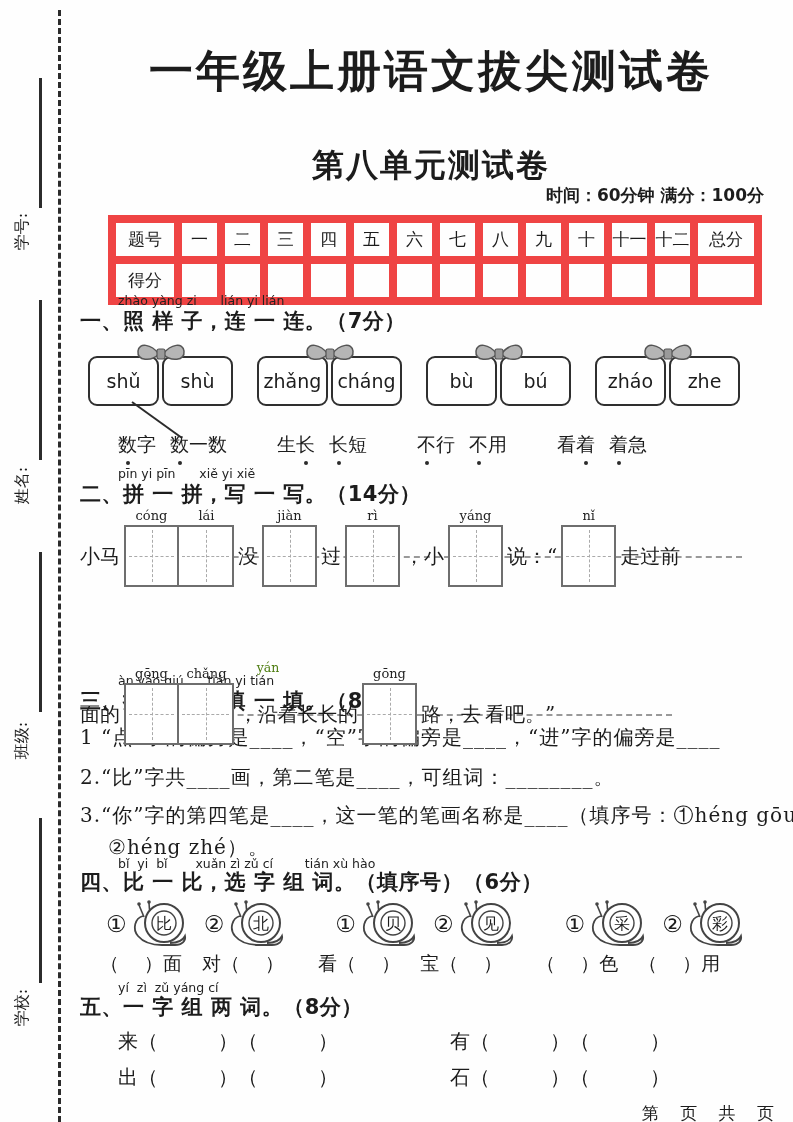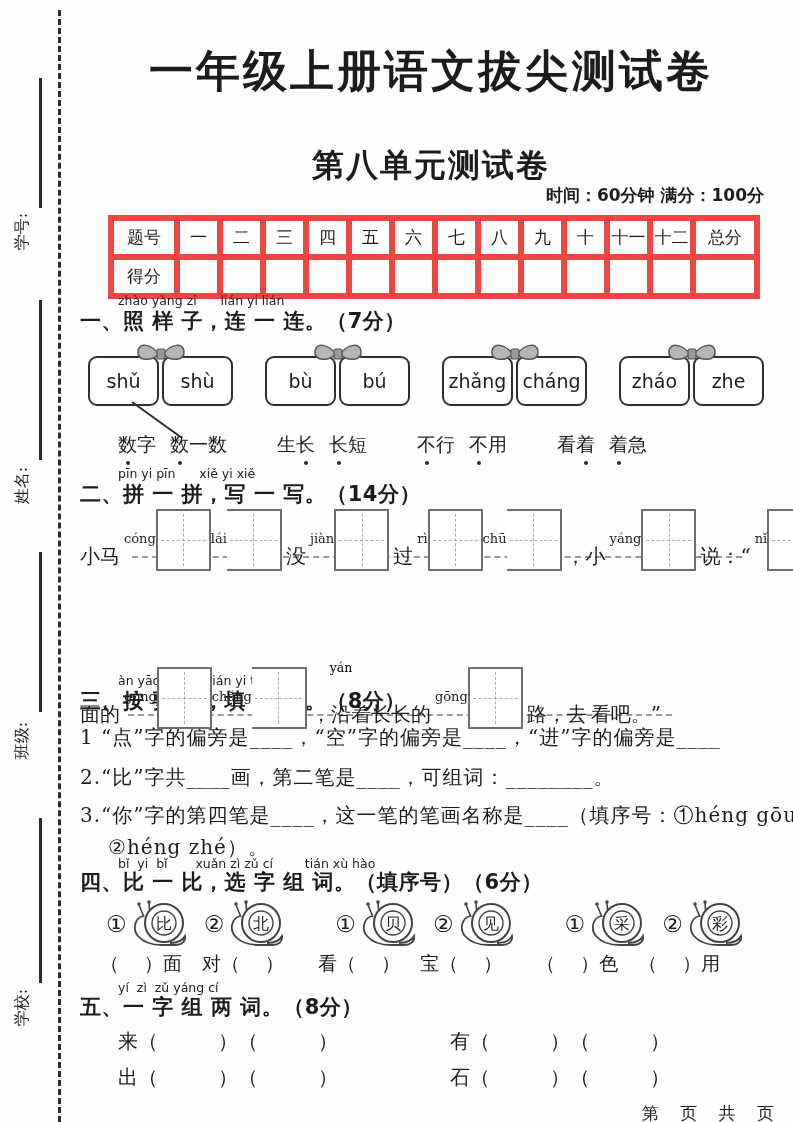--- a/index.html
+++ b/index.html
@@ -18,56 +18,56 @@
   .sl1{top:221px;} .sl2{top:475px;} .sl3{top:730px;} .sl4{top:997px;}
 
   .content {position:absolute; left:80px; top:12px; width:702px;}
   .abs {position:absolute; left:0; right:0;}
 
   .title {top:30px; text-align:center; font-size:44px; font-weight:bold; letter-spacing:3px;}
   .subtitle {top:100px; text-align:center; font-size:32px; font-weight:bold; letter-spacing:2px;margin-top:32px;}
   .meta {top:172px; text-align:right; font-size:17px; font-weight:bold; padding-right:18px;}
 
   table.score {position:absolute; top:203px; left:28px; border-collapse:collapse; table-layout:fixed;}
-  table.score td {border:6px solid #ef4444; height:33px; text-align:center; font-size:17px; font-weight:500; padding:0;}
+  table.score td {border:8px solid #ef4444; height:33px; text-align:center; font-size:17px; font-weight:500; padding:0;}
 
   .sec-pinyin {font-size:12.5px; color:#222; white-space:pre; line-height:1; left:38px; right:auto;}
   .sec-head {font-size:21px; font-weight:600; letter-spacing:.5px;}
   .kai {font-family:"DejaVu Serif",serif;}
 
   
-  .cards-row {top:330px; display:flex; gap:32px; padding-left:8px;text-align:right;}
+  .cards-row {top:330px; display:flex; gap:24px; padding-left:8px;text-align:right;}
   .pair {position:relative; display:flex; gap:3px; padding-top:14px;}
   .card {width:67px; height:46px; border:2.5px solid #2f2f2f; border-radius:9px; background:#fff;
          display:flex; align-items:center; justify-content:center; font-size:19px;}
   .bow {position:absolute; top:-2px; left:50%; transform:translateX(-50%);}
   .connect-svg {position:absolute; left:40px; top:388px; width:72px; height:42px;}
 
   .words-row {top:420px; display:flex; padding-left:38px; font-size:19px;}
   .wgroup {display:flex; gap:14px; margin-right:50px;}
   .word {white-space:nowrap;}
   .du {position:relative; display:inline-block;}
   .du::after {content:""; position:absolute; left:50%; transform:translateX(-50%); bottom:-7px;
               width:4px; height:4px; border-radius:50%; background:#2b2b2b;}
 
   
   .wline {display:flex; gap:4px; align-items:flex-start; position:relative;}
   .wl1 {top:497px;} .wl2 {top:577px;}
   .dashline {position:absolute; top:47px; height:0; border-top:2px dashed #999; z-index:0;}
-  .bcol {position:relative; z-index:1; display:flex; flex-direction:row; align-items:center;}
+  .bcol {position:relative; z-index:1; display:flex; flex-direction:column; align-items:center;}
   .bpin {font-size:13px; height:16px; line-height:14px; color:#222;}
   .tbox {width:55px; height:62px; border:2px solid #6e6e6e; background:#fff; position:relative; box-sizing:border-box;}
   .bcol + .bcol .tbox {border-left:none;}
   .bgroup {display:flex; z-index:1; position:relative;}
   .ltext {position:relative; z-index:1; margin-top:16px; line-height:62px; font-size:20px; white-space:nowrap;}
   .tbox::before {content:""; position:absolute; left:50%; top:3px; bottom:3px; border-left:1.5px dashed #aaa;}
   .tbox::after  {content:""; position:absolute; top:50%; left:3px; right:3px; border-top:1.5px dashed #aaa;}
   .rubyc {position:relative;}
   .rubyc .rpin {position:absolute; top:-40px; left:50%; transform:translateX(-50%);
-                font-size:12.5px; line-height:1; color:#000000;}
+                font-size:12.5px; line-height:1; color:#4d7c0f;}
 
   .item {font-size:20px; letter-spacing:1px; white-space:nowrap;}
 
   
   .snail-row {top:886px; display:flex; padding-left:26px;}
   .sgroup {display:flex; gap:16px; margin-right:50px;}
   .snail-unit {display:flex; align-items:center; gap:3px;}
   .circ-num {font-size:23px;}
   .answers-row {top:939px; display:flex; padding-left:20px; font-size:19px;}
   .agroup {display:flex; gap:20px; margin-right:34px;}
@@ -166,31 +166,31 @@
         </svg>
         <div class="card">shǔ</div>
         <div class="card">shù</div>
       </div>
       <div class="pair">
         <svg class="bow" width="52" height="28" viewBox="0 0 52 28">
           <path d="M24,14 C16,4 4,2 3,11 C2,21 16,22 24,14 Z" fill="#b5b5b5" stroke="#555" stroke-width="1.5"></path>
           <path d="M28,14 C36,4 48,2 49,11 C50,21 36,22 28,14 Z" fill="#b5b5b5" stroke="#555" stroke-width="1.5"></path>
           <rect x="22" y="9" width="8" height="10" rx="2" fill="#9a9a9a" stroke="#555" stroke-width="1.2"></rect>
         </svg>
-        <div class="card">bù</div>
-        <div class="card">bú</div>
+        <div class="card">zhǎng</div>
+        <div class="card">cháng</div>
       </div>
       <div class="pair">
         <svg class="bow" width="52" height="28" viewBox="0 0 52 28">
           <path d="M24,14 C16,4 4,2 3,11 C2,21 16,22 24,14 Z" fill="#b5b5b5" stroke="#555" stroke-width="1.5"></path>
           <path d="M28,14 C36,4 48,2 49,11 C50,21 36,22 28,14 Z" fill="#b5b5b5" stroke="#555" stroke-width="1.5"></path>
           <rect x="22" y="9" width="8" height="10" rx="2" fill="#9a9a9a" stroke="#555" stroke-width="1.2"></rect>
         </svg>
-        <div class="card">zhǎng</div>
-        <div class="card">cháng</div>
+        <div class="card">bù</div>
+        <div class="card">bú</div>
       </div>
       <div class="pair">
         <svg class="bow" width="52" height="28" viewBox="0 0 52 28">
           <path d="M24,14 C16,4 4,2 3,11 C2,21 16,22 24,14 Z" fill="#b5b5b5" stroke="#555" stroke-width="1.5"></path>
           <path d="M28,14 C36,4 48,2 49,11 C50,21 36,22 28,14 Z" fill="#b5b5b5" stroke="#555" stroke-width="1.5"></path>
           <rect x="22" y="9" width="8" height="10" rx="2" fill="#9a9a9a" stroke="#555" stroke-width="1.2"></rect>
         </svg>
         <div class="card">zháo</div>
         <div class="card">zhe</div>
       </div>
@@ -241,24 +241,20 @@
             <span class="bpin">jiàn</span>
             <div class="tbox"></div>
           </div>
       </div>
       <span class="ltext">过</span>
       <div class="bgroup">
         <div class="bcol">
             <span class="bpin">rì</span>
             <div class="tbox"></div>
           </div>
-        <div class="bcol">
-            <span class="bpin">chū</span>
-            <div class="tbox"></div>
-          </div>
       </div>
       <span class="ltext">，小</span>
       <div class="bgroup">
         <div class="bcol">
             <span class="bpin">yáng</span>
             <div class="tbox"></div>
           </div>
       </div>
       <span class="ltext">说：“</span>
       <div class="bgroup">

